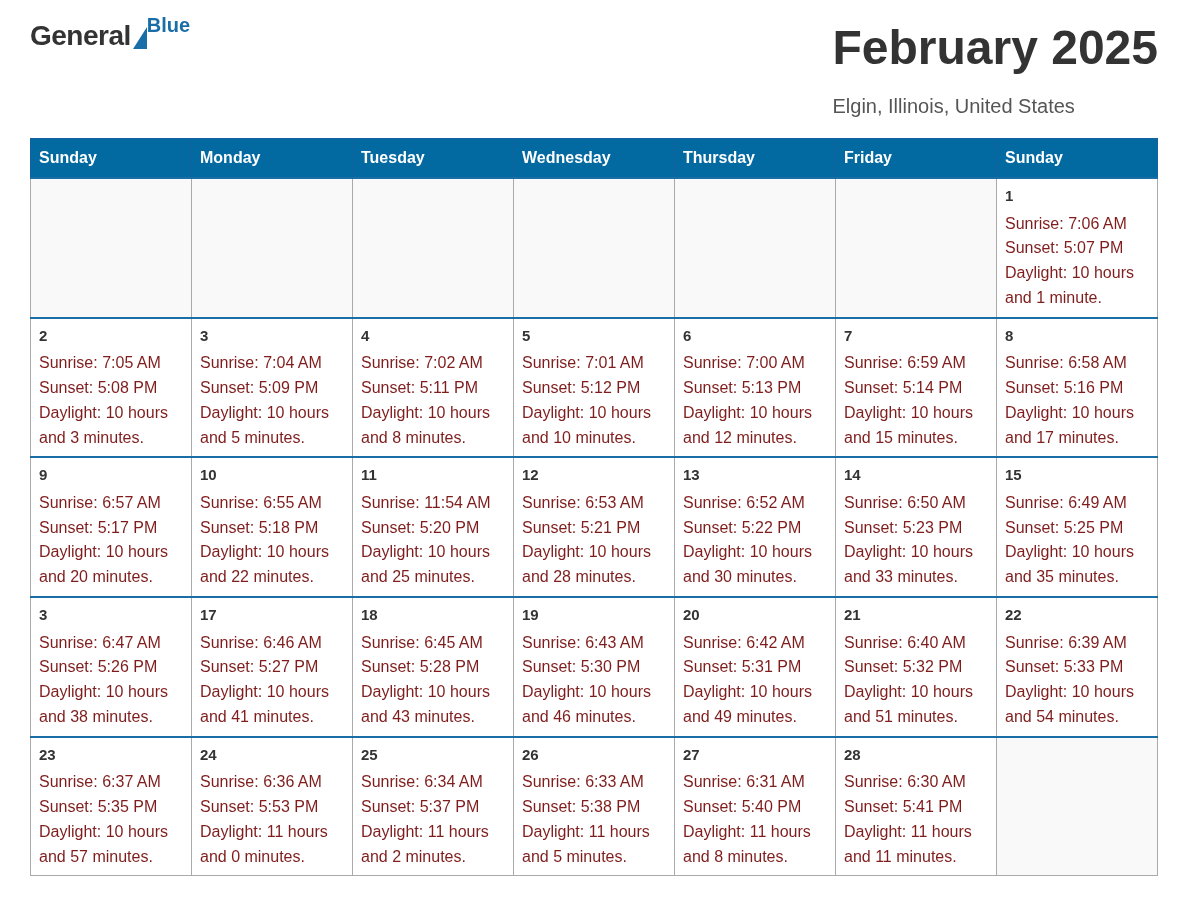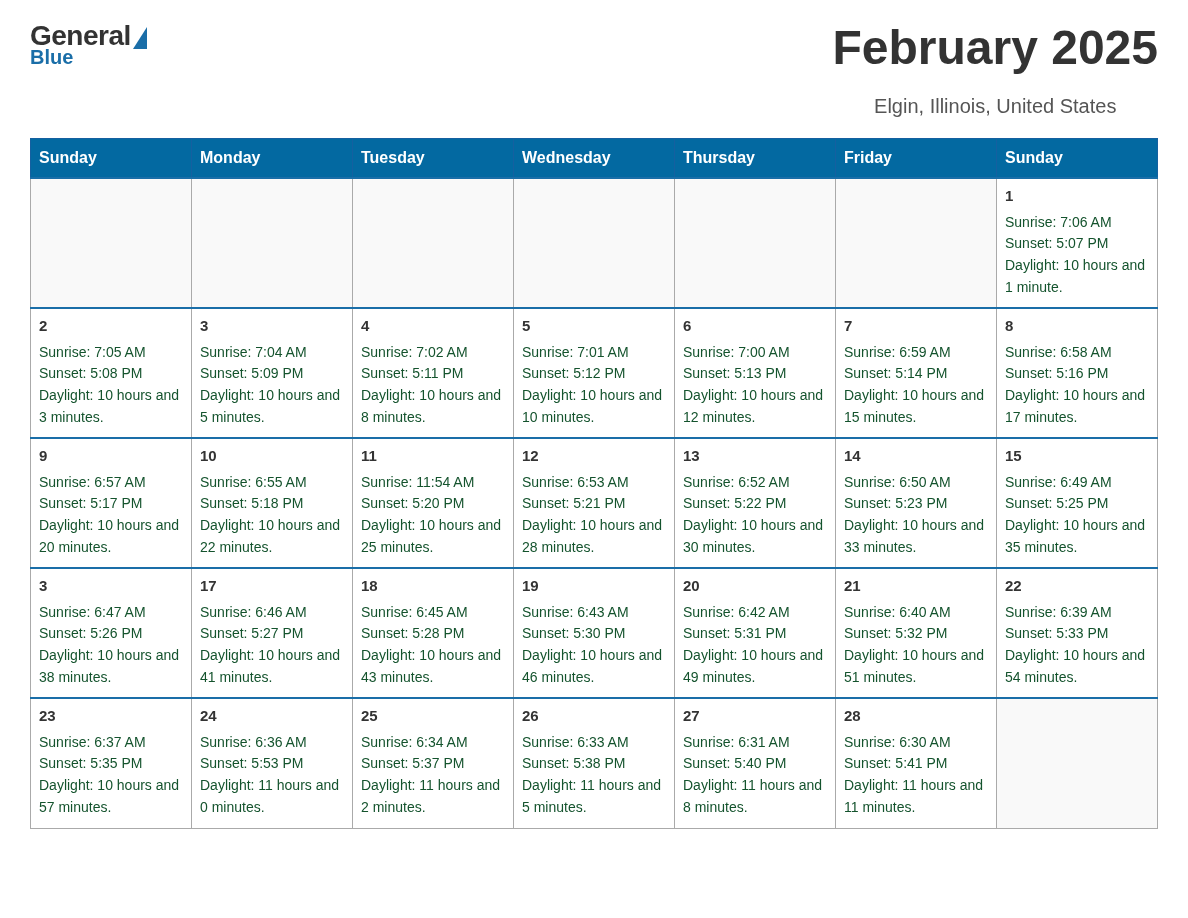--- a/index.html
+++ b/index.html
@@ -11,21 +11,21 @@
       padding: 20px 30px;
     }
     .header-area {
       display: flex;
       justify-content: space-between;
       align-items: flex-start;
       margin-bottom: 20px;
     }
     .logo {
       display: flex;
-      flex-direction: column;
+      flex-direction: row;
       align-items: flex-start;
     }
     .logo-top {
       display: flex;
       align-items: center;
     }
     .logo-general {
       font-size: 28px;
       font-weight: bold;
       color: #333;
@@ -39,21 +39,21 @@
       margin-left: 2px;
       margin-top: 4px;
     }
     .logo-bottom {
       font-size: 20px;
       font-weight: bold;
       color: #1a6ea8;
       margin-top: -6px;
     }
     .title-area {
-      text-align: center;
+      text-align: left;
     }
     .month-title {
       font-size: 48px;
       font-weight: bold;
       color: #333;
     }
     .location {
       font-size: 20px;
       color: #555;
       margin-top: 20px;
@@ -85,22 +85,22 @@
     .calendar tr td {
       height: 130px;
     }
     .day-number {
       font-size: 15px;
       font-weight: bold;
       display: block;
       margin-bottom: 4px;
     }
     .day-info {
-      font-size: 14px;
-      color: #14532d;
+      font-size: 16px;
+      color: #7f1d1d;
       line-height: 1.55;
     }
     .empty-cell {
       background: #f9f9f9;
     }
     .week-row td {
       border-top: 2px solid #1a6ea8;
     }
   </style>
 </head>

